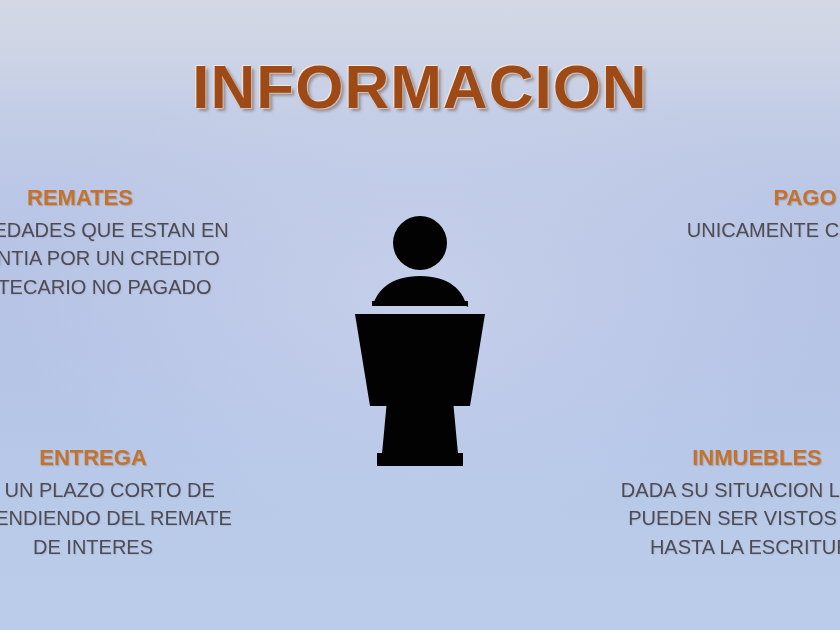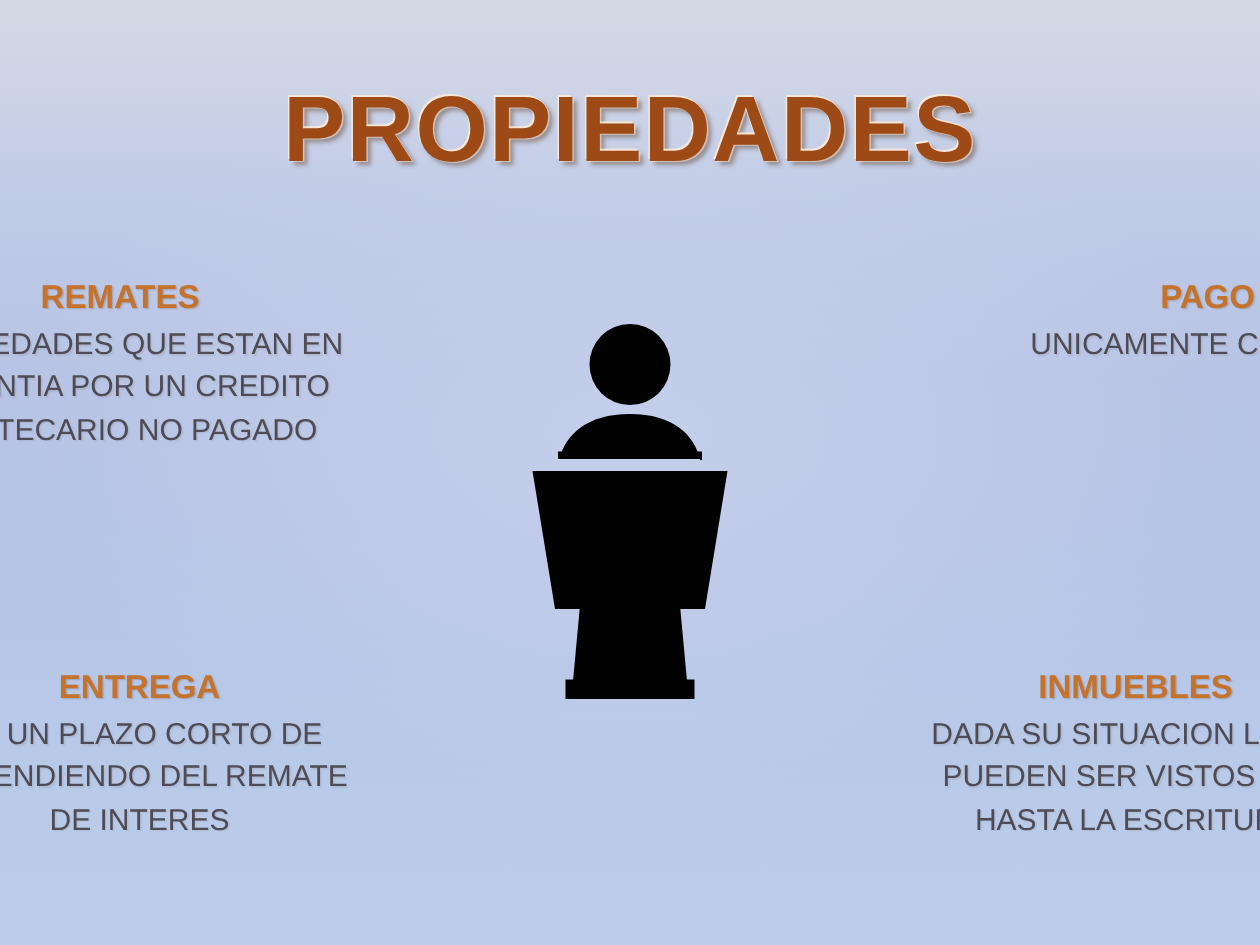--- a/index.html
+++ b/index.html
@@ -105,21 +105,21 @@
     width: 165px;
     height: 270px;
   }
   #podium svg { display: block; }
 </style>
 </head>
 <body>
 
 <div id="slide">
 
-  <div id="title">PROPIEDADES</div>
+  <div id="title">INFORMACION</div>
 
   <div class="block" id="block-remates">
     <div class="heading">REMATES</div>
     <div class="line">PROPIEDADES QUE ESTAN EN</div>
     <div class="line">GARANTIA POR UN CREDITO</div>
     <div class="line">HIPOTECARIO NO PAGADO</div>
   </div>
 
   <div class="block" id="block-pago">
     <div class="heading">PAGO</div>

